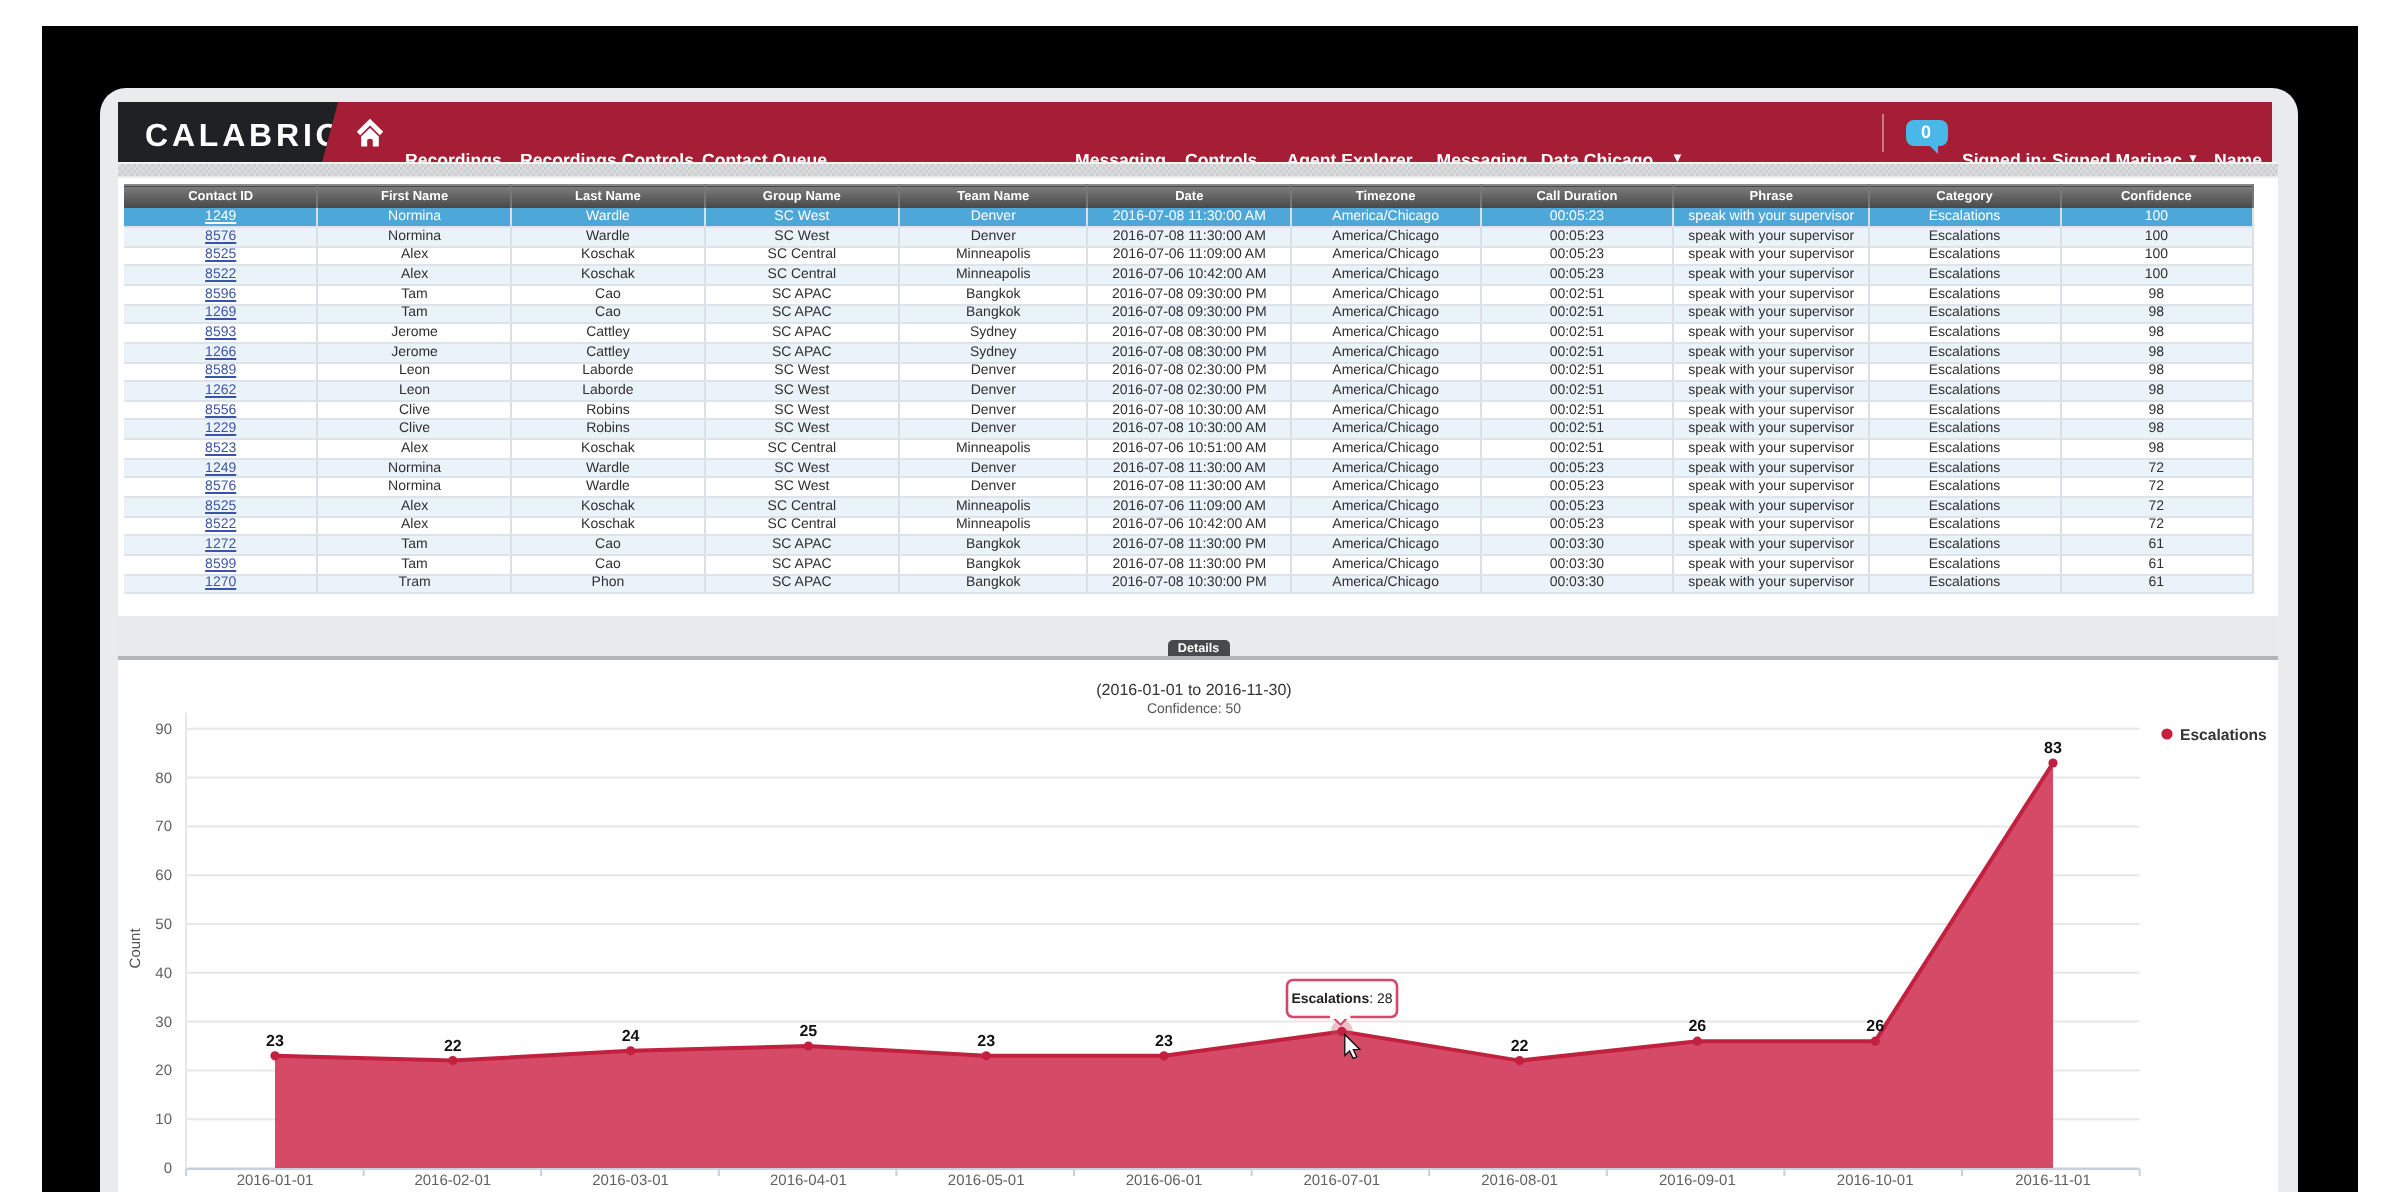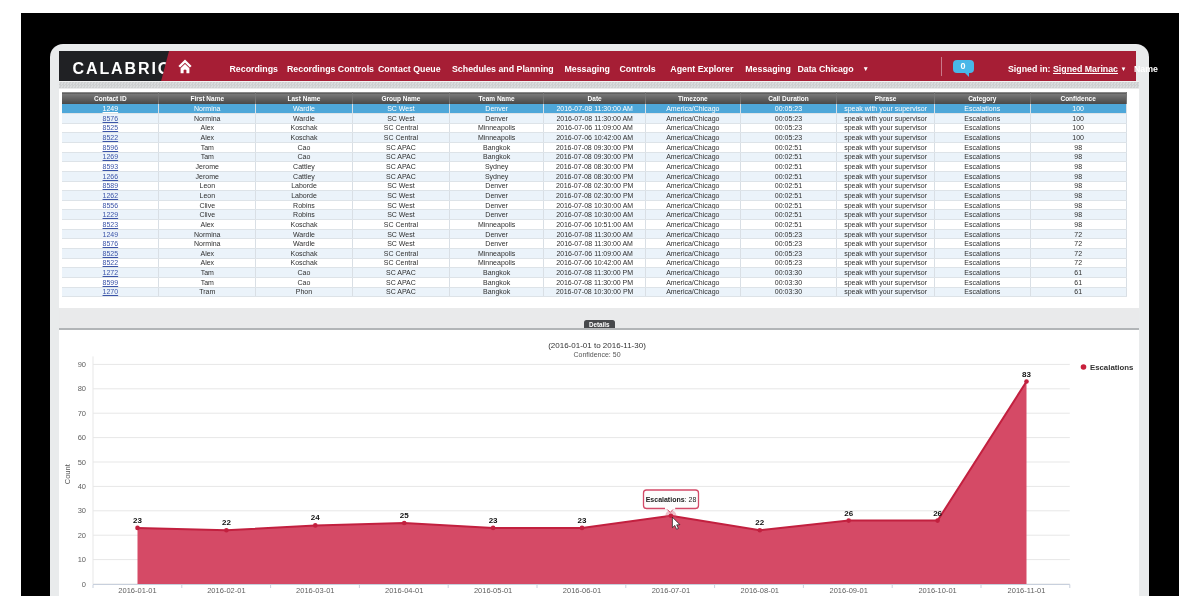--- a/index.html
+++ b/index.html
@@ -7,21 +7,21 @@
   font-family:"Liberation Sans", sans-serif; }
 #backdrop { position:absolute; left:21px; top:13px; width:1158px; height:583px; background:#000; }
 #card { position:absolute; left:50px; top:43.5px; width:1099px; height:553px;
   background:#e9ebec; border-radius:13px 13px 0 0; }
 #content { position:absolute; left:59px; top:51px; width:1079.5px; height:545px; background:#e9eaeb; }
 
 #navbar { position:absolute; left:59px; top:51px; width:1077px; height:30.4px; background:#a61e35; }
 #navbar .logo { position:absolute; left:0; top:0; width:110px; height:30.4px; background:#202124;
   clip-path:polygon(0 0, 110px 0, 102px 30.4px, 0 30.4px); }
 #navbar .logo span { position:absolute; left:13.5px; top:9.2px; color:#fff; font-size:16px; font-weight:bold; letter-spacing:1.9px; }
-.nav { position:absolute; top:3px; height:30.4px; line-height:30.4px; color:#fff; font-weight:bold; font-size:8.8px; white-space:nowrap;margin-left:27px; }
+.nav { position:absolute; top:14px; height:30.4px; line-height:30.4px; color:#fff; font-weight:bold; font-size:8.8px; white-space:nowrap; }
 #vdiv { position:absolute; left:882px; top:6px; width:1px; height:19px; background:#c9798a; }
 #badge { position:absolute; left:893.5px; top:8.5px; width:21px; height:13px; background:#49b7e8; border-radius:4px;
   color:#fff; font-size:9px; font-weight:bold; text-align:center; line-height:13px; }
 #badge:after { content:""; position:absolute; left:11px; top:12px; border-left:5px solid transparent; border-top:5px solid #49b7e8; }
 
 #band { position:absolute; left:59px; top:81.4px; width:1079.5px; height:7.1px;
   background:repeating-conic-gradient(#cdcfd0 0% 25%, #dadcdd 0% 50%) 0 0/3px 3px; border-top:1.6px solid #f2f3f3; }
 
 #tpanel { position:absolute; left:59px; top:88.5px; width:1079.5px; height:219.5px; background:#ffffff; }
 table { border-collapse:collapse; position:absolute; left:3.2px; top:3.7px; table-layout:fixed; font-size:7px; color:#2f2f2f; }
@@ -47,21 +47,20 @@
   <div class="logo">
       <span>CALABRIO</span>
     </div>
   <svg style="position:absolute;left:119px;top:8px" width="14" height="15" viewBox="0 0 14 15">
     <path d="M7 0.4 L13.6 6.9 L11.9 8.6 L7 3.8 L2.1 8.6 L0.4 6.9 Z" fill="#fff"></path>
     <path d="M2.6 9.3 L7 5 L11.4 9.3 L11.4 14.2 L8.4 14.2 L8.4 10.9 Q7 9.9 5.6 10.9 L5.6 14.2 L2.6 14.2 Z" fill="#fff"></path>
   </svg>
   <span class="nav" style="left:143.5px">Recordings</span>
   <span class="nav" style="left:201px">Recordings Controls</span>
   <span class="nav" style="left:292px">Contact Queue</span>
-  <span class="nav" style="left:366px">Schedules and Planning</span>
   <span class="nav" style="left:478.5px">Messaging</span>
   <span class="nav" style="left:533.5px">Controls</span>
   <span class="nav" style="left:584.3px">Agent Explorer</span>
   <span class="nav" style="left:659.3px">Messaging</span>
   <span class="nav" style="left:711.4px">Data Chicago</span>
   <span class="nav" style="left:776.5px; font-size:6.5px;">▼</span>
   <div id="vdiv"></div>
   <div id="badge">0</div>
   <span class="nav" style="left:922px; font-weight:bold;">Signed in: <span style="text-decoration:underline">Signed Marinac</span></span>
   <span class="nav" style="left:1034.5px; font-size:6px;">▼</span>

